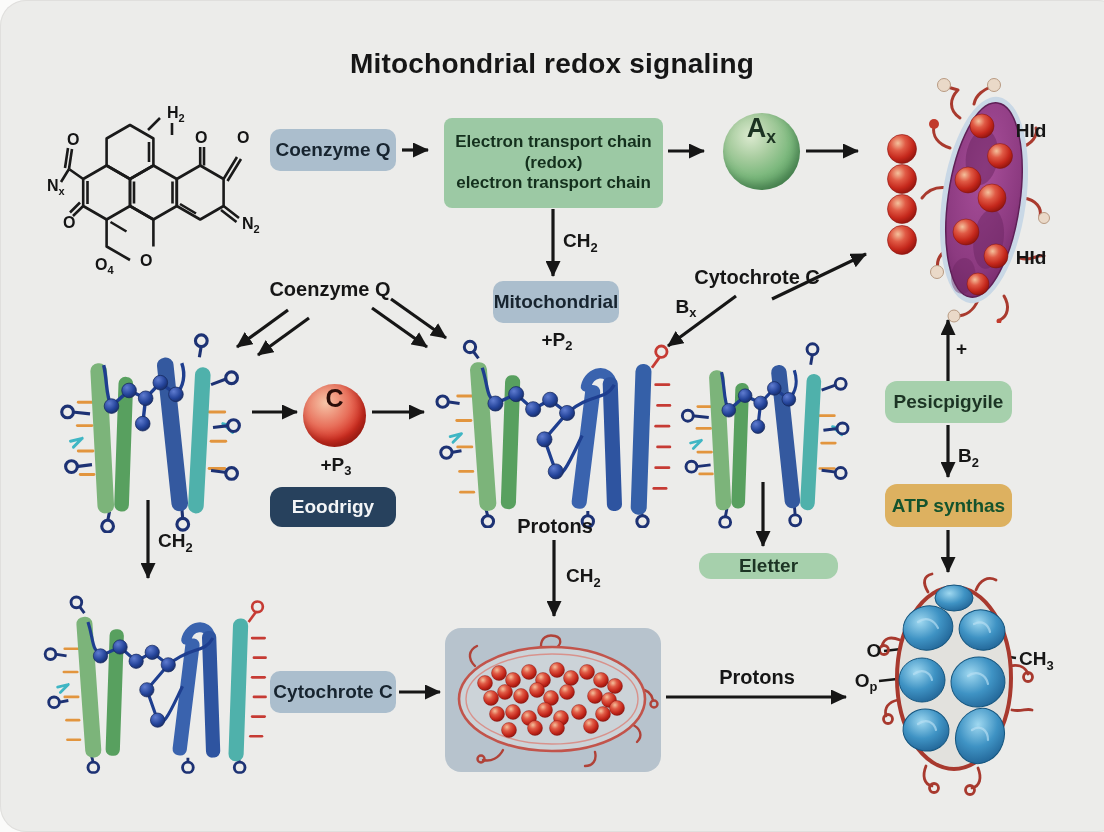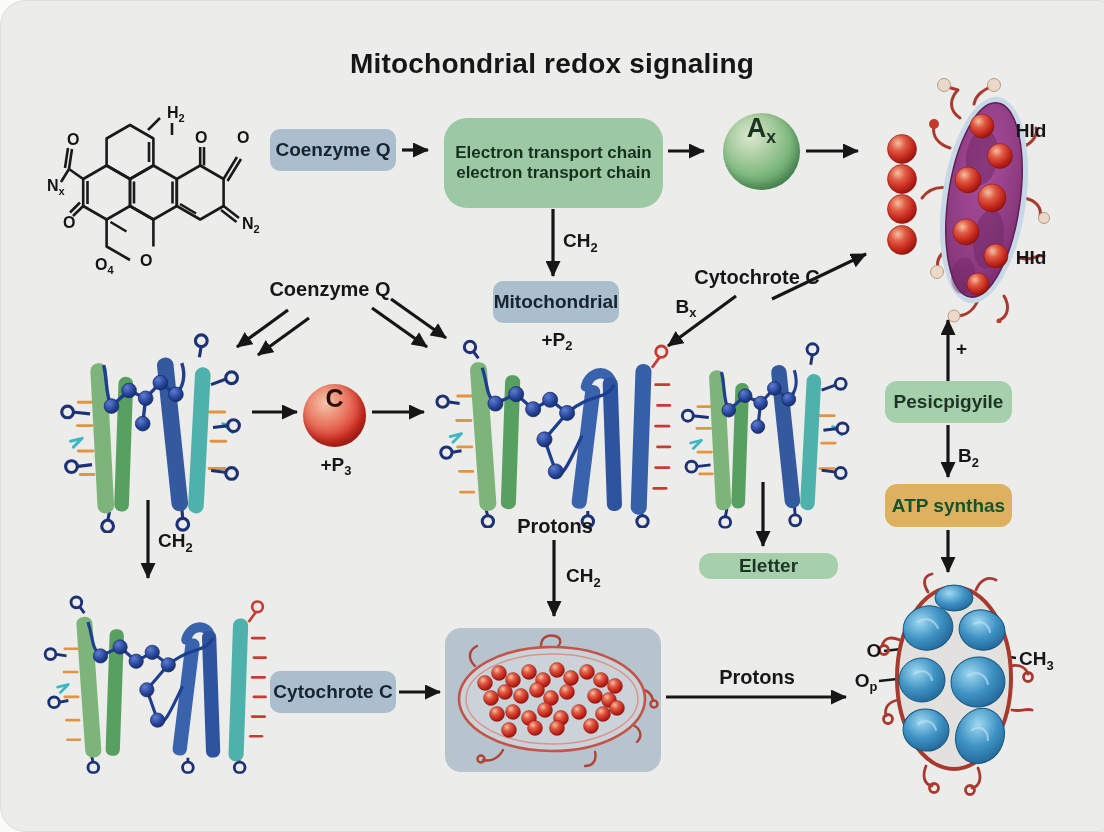--- a/index.html
+++ b/index.html
@@ -8,21 +8,21 @@
           box-shadow:inset 0 0 0 1px #e0dfdd;padding-left:20px;}
   .abs{position:absolute;}
   .lbl{position:absolute;font-weight:700;font-size:19px;white-space:nowrap;color:#161616;}
   .lbl.center{transform:translate(-50%,-50%);}
   .lbl sub{font-size:0.68em;}
   .title{position:absolute;left:552px;top:64px;transform:translate(-50%,-50%);
          font-size:28px;font-weight:700;letter-spacing:.2px;}
   .box{position:absolute;display:flex;align-items:center;justify-content:center;
        font-weight:700;font-size:19px;border-radius:10px;text-align:center;}
   .box-slate{background:#abbecd;color:#17242f;}
-  .box-green{background:#9cc9a4;color:#14301d;border-radius:23px;}
+  .box-green{background:#9cc9a4;color:#14301d;border-radius:8px;}
   .box-ltgreen{background:#a6d0ac;color:#1c3424;border-radius:12px;text-align:right;}
   .box-navy{background:#27415d;color:#f3f5f7;border-radius:12px;}
   .box-gold{background:#ddb160;color:#14532d;border-radius:12px;}
   .etc-text{font-size:17px;line-height:1.2;font-weight:700;}
   .sphere{position:absolute;border-radius:50%;display:flex;align-items:flex-start;justify-content:center;
           font-weight:700;}
   .sphere sub{font-size:.65em;}
   #sphere-a{left:723px;top:113px;width:77px;height:77px;font-size:27px;color:#1c3322;
     background:radial-gradient(circle at 36% 30%,#dcead0 0%,#a9cda0 30%,#7db97e 55%,#579a5e 80%,#4a8751 100%);
     box-shadow:inset -3px -5px 8px rgba(30,70,40,.35);}
@@ -239,20 +239,21 @@
       <line x1="879" y1="681" x2="897" y2="679"></line>
       <line x1="1016" y1="658" x2="997" y2="655"></line>
     </g>
   </svg>
 
   <div class="box box-slate" style="left:270px;top:129px;width:126px;height:42px">Coenzyme Q</div>
 
   <div class="box box-green" style="left:444px;top:118px;width:219px;height:90px">
     <div class="etc-text">
       <div>Electron transport chain</div>
+      <div>(redox)</div>
       <div>electron transport chain</div>
     </div>
   </div>
 
   <div class="lbl" style="left:563px;top:230px">
     <span>CH</span><sub>2</sub>
   </div>
 
   <div class="sphere" id="sphere-a">
     <span><span>A</span><sub>x</sub></span>
@@ -332,20 +333,21 @@
   <svg class="abs" style="left:38px;top:580px;color:#4fb1ab" width="232" height="200" viewBox="0 0 260 210">
       <use href="#prot-b"></use>
     </svg>
 
   <div class="sphere" id="sphere-c">
     <span>C</span>
   </div>
   <div class="lbl center" style="left:336px;top:466px">
     <span>+P</span><sub>3</sub>
   </div>
+  <div class="box box-navy" style="left:270px;top:487px;width:126px;height:40px">Eoodrigy</div>
 
   <div class="lbl center" style="left:555px;top:526px;font-size:20px">Protons</div>
   <div class="lbl" style="left:566px;top:565px">
     <span>CH</span><sub>2</sub>
   </div>
   <div class="box box-ltgreen" style="left:699px;top:553px;width:139px;height:26px">Eletter</div>
 
   <div class="lbl" style="left:956px;top:338px">+</div>
   <div class="box box-ltgreen" style="left:885px;top:381px;width:127px;height:42px">Pesicpigyile</div>
   <div class="lbl" style="left:958px;top:445px">

